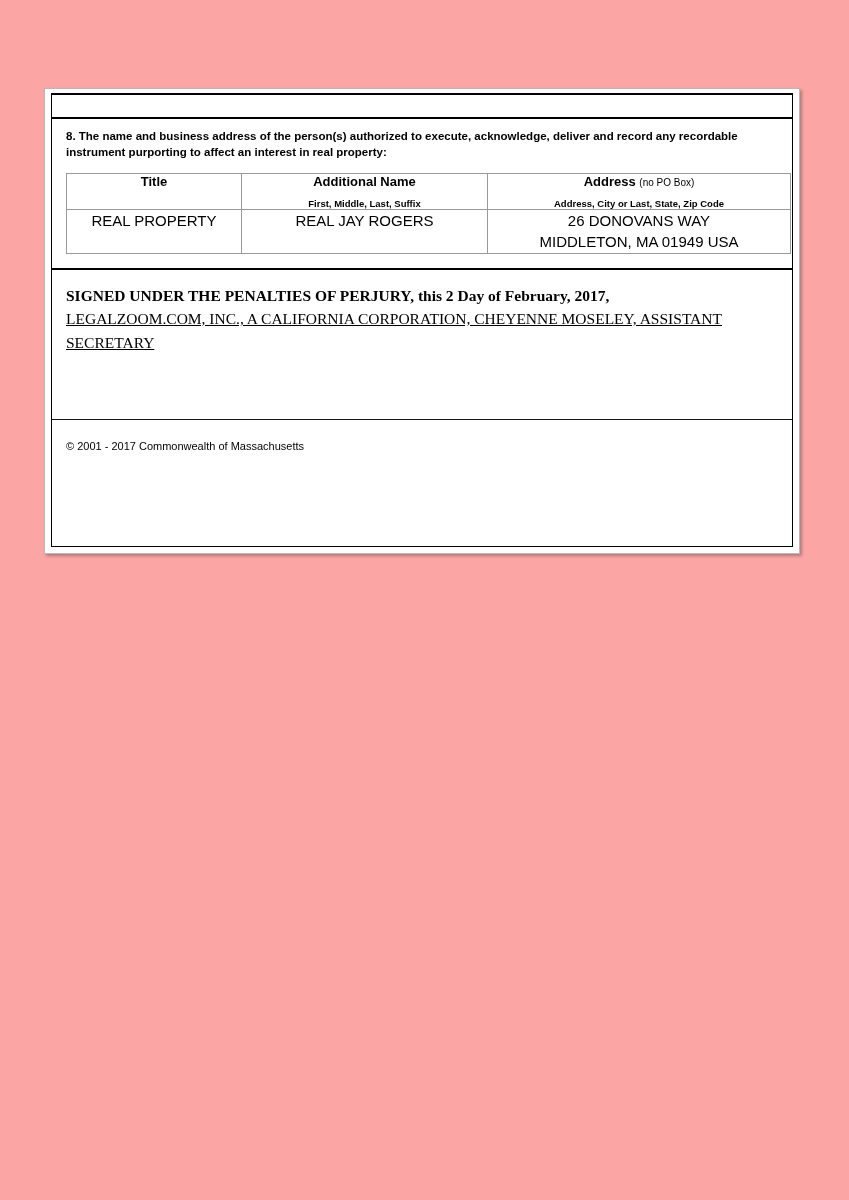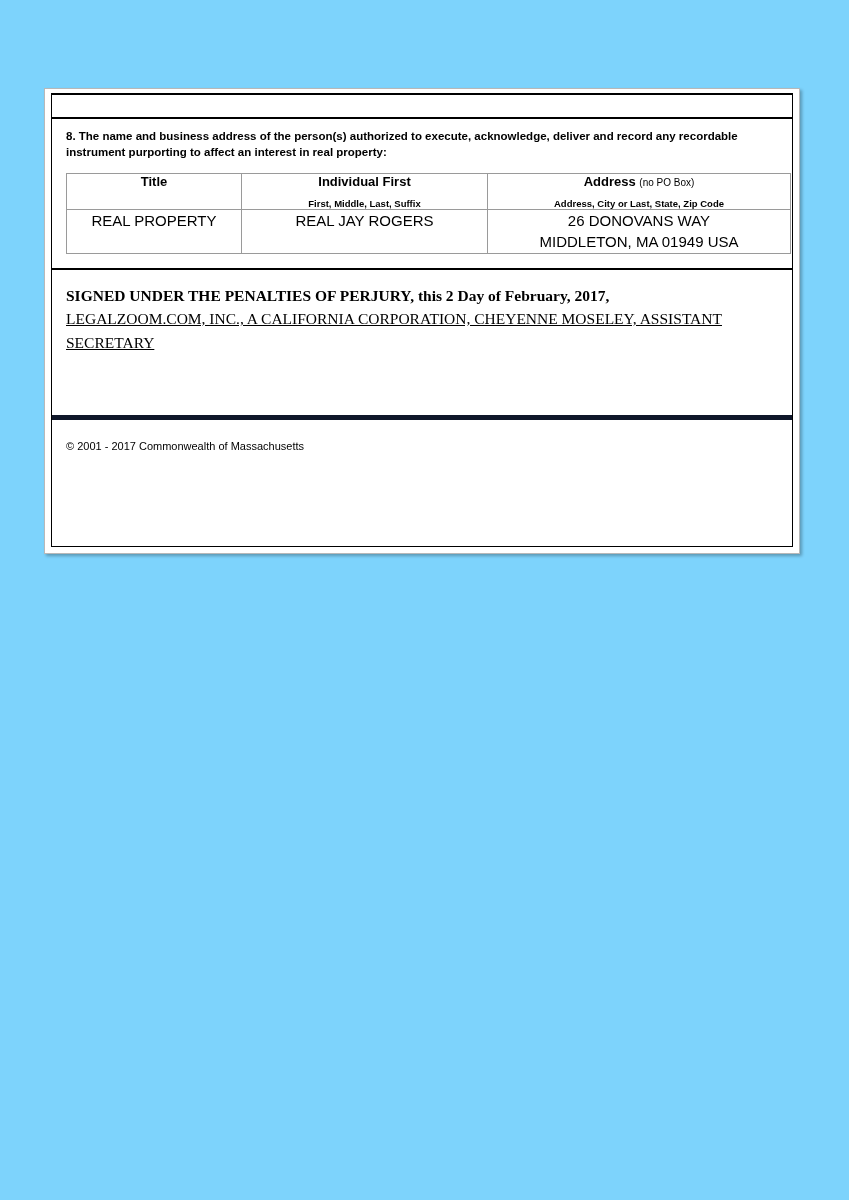--- a/index.html
+++ b/index.html
@@ -8,21 +8,21 @@
     background: #ffffff;
     width: 849px;
     height: 1200px;
     font-family: "Liberation Sans", sans-serif;
   }
 
   .page {
     position: relative;
     width: 849px;
     height: 1200px;
-    background: #7dd3fc;
+    background: #fca5a5;
   }
 
   
   .doc-frame {
     position: absolute;
     left: 44px;
     top: 88px;
     width: 756px;
     height: 466px;
     background: #ffffff;
@@ -119,21 +119,21 @@
     border-bottom: 2px solid #000000;
   }
   .sec9-heading {
     font-size: 11.5px;
     font-weight: bold;
     color: #000;
   }
 
   .section-sign {
     padding: 14px 14px 18px 14px;
-    border-bottom: 5px solid #0f172a;
+    border-bottom: 1px solid #0f172a;
     min-height: 150px;
   }
   .sign-line1 {
     font-family: "Liberation Serif", serif;
     font-size: 15.5px;
     font-weight: bold;
     color: #000;
     line-height: 1.5;
   }
   .sign-line2 {
@@ -182,21 +182,21 @@
             <col style="width:246px">
             <col style="width:303px">
           </colgroup>
           <thead>
             <tr>
               <th class="th-cell">
                 <span class="th-main">Title</span>
                 <span class="th-sub"></span>
               </th>
               <th class="th-cell">
-                <span class="th-main">Individual First</span>
+                <span class="th-main">Additional Name</span>
                 <span class="th-sub">First, Middle, Last, Suffix</span>
               </th>
               <th class="th-cell">
                 <span class="th-main"><span>Address</span> <span class="small-note">(no PO Box)</span></span>
                 <span class="th-sub">Address, City or Last, State, Zip Code</span>
               </th>
             </tr>
           </thead>
           <tbody>
             <tr>

